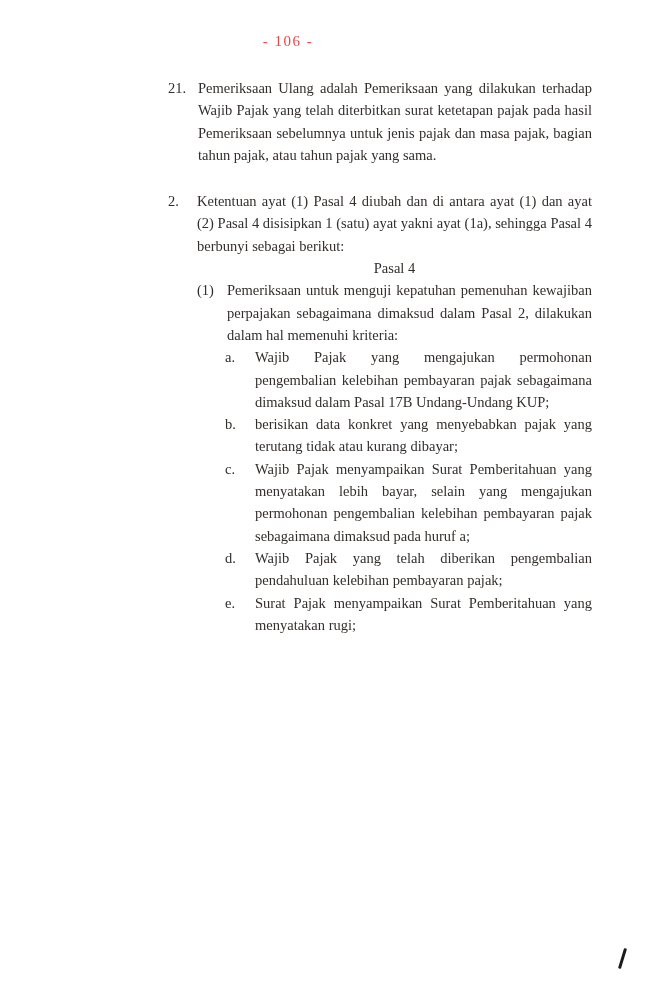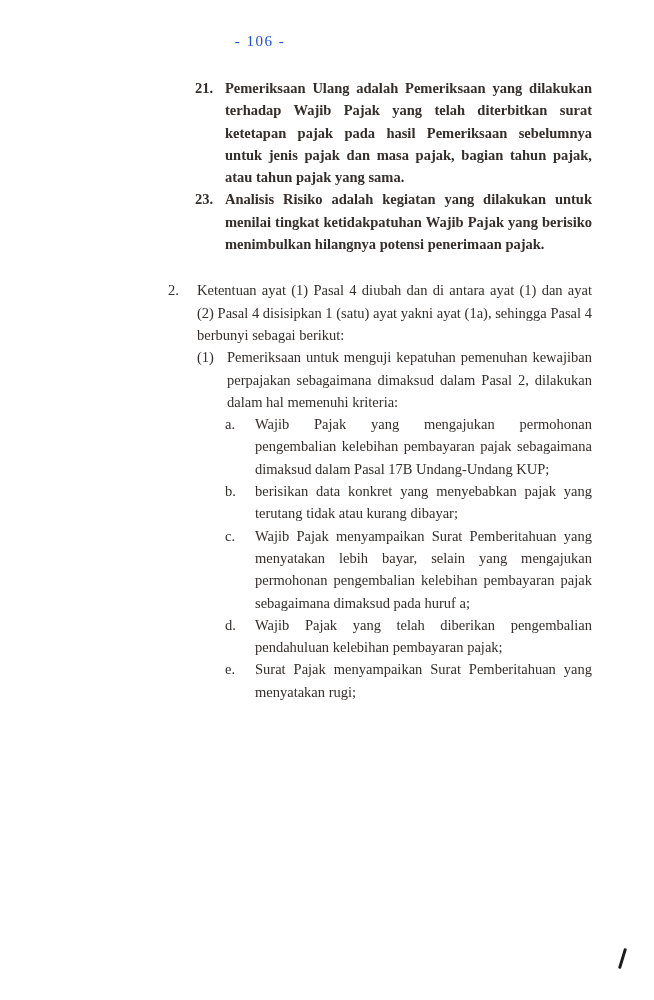--- a/index.html
+++ b/index.html
@@ -10,34 +10,35 @@
     overflow:hidden;
     font-family:"Liberation Serif", serif;
     color:#332e2b;
   }
   .pageno{
     position:absolute;top:33px;left:0;
     width:520px;
     text-align:center;
     font-size:15px;
     letter-spacing:1.5px;
-    color:#1d4ed8;
+    color:#ef4444;
+    padding-left:28px;
   }
   .content{
     position:absolute;
     left:168px;top:77px;
     width:424px;
     font-size:14.5px;
     line-height:22.3px;
   }
   .row{display:flex;align-items:flex-start;}
   .marker{flex:none;}
   .txt{flex:1 1 auto;text-align:justify;}
   
-  .def-row{margin-left:27px;font-weight:bold;}
+  .def-row{}
   .def-row .marker{width:30px;}
   
   .sec-row{margin-top:24px;}
   .sec-row .marker{width:29px;}
   
   .pasal-heading{
     margin-left:29px;
     text-align:center;
   }
   
@@ -72,30 +73,27 @@
 <div class="page">
 
   <div class="pageno">- 106 -</div>
 
   <div class="content">
 
     <div class="row def-row">
       <span class="marker">21.</span>
       <span class="txt">Pemeriksaan Ulang adalah Pemeriksaan yang dilakukan terhadap Wajib Pajak yang telah diterbitkan surat ketetapan pajak pada hasil Pemeriksaan sebelumnya untuk jenis pajak dan masa pajak, bagian tahun pajak, atau tahun pajak yang sama.</span>
     </div>
-    <div class="row def-row">
-      <span class="marker">23.</span>
-      <span class="txt">Analisis Risiko adalah kegiatan yang dilakukan untuk menilai tingkat ketidakpatuhan Wajib Pajak yang berisiko menimbulkan hilangnya potensi penerimaan pajak.</span>
-    </div>
 
     <div class="row sec-row">
       <span class="marker">2.</span>
       <span class="txt">Ketentuan ayat (1) Pasal 4 diubah dan di antara ayat (1) dan ayat (2) Pasal 4 disisipkan 1 (satu) ayat yakni ayat (1a), sehingga Pasal 4 berbunyi sebagai berikut:</span>
     </div>
 
+    <div class="pasal-heading">Pasal 4</div>
 
     <div class="row verse-row">
       <span class="marker">(1)</span>
       <span class="txt">Pemeriksaan untuk menguji kepatuhan pemenuhan kewajiban perpajakan sebagaimana dimaksud dalam Pasal 2, dilakukan dalam hal memenuhi kriteria:</span>
     </div>
 
     <div class="row letter-row">
       <span class="marker">a.</span>
       <span class="txt">Wajib Pajak yang mengajukan permohonan pengembalian kelebihan pembayaran pajak sebagaimana dimaksud dalam Pasal 17B Undang-Undang KUP;</span>
     </div>

